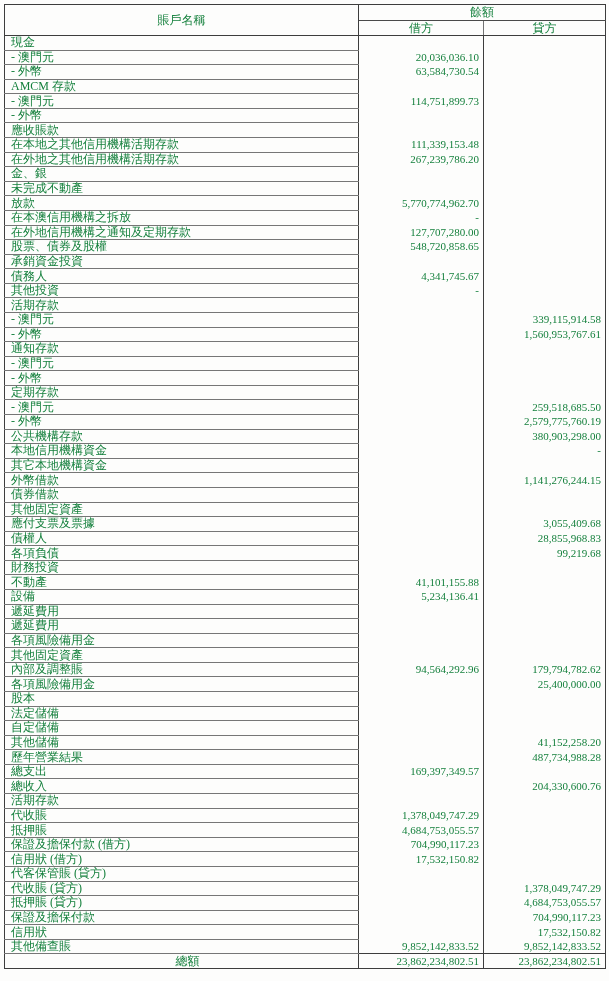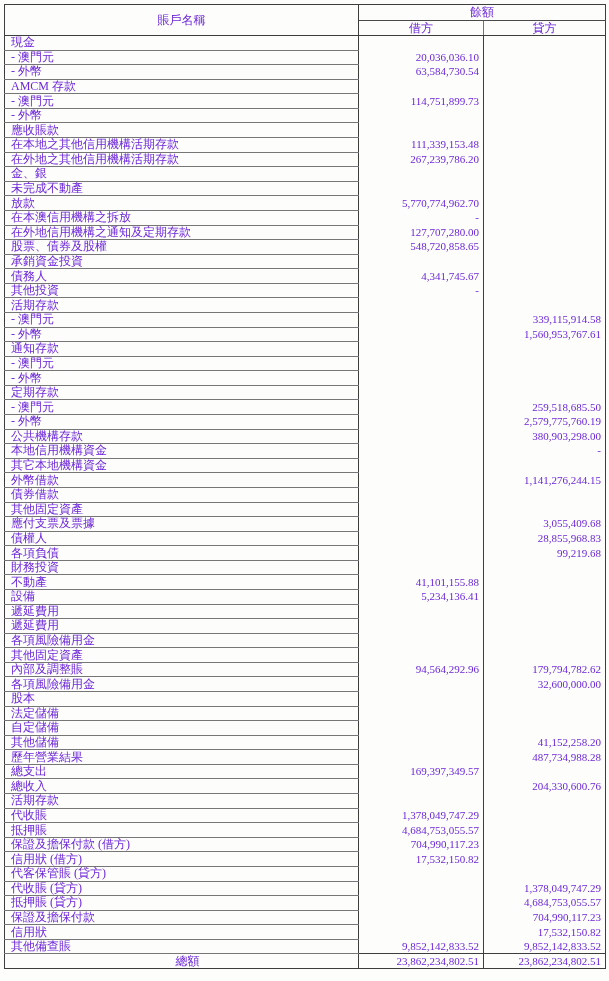--- a/index.html
+++ b/index.html
@@ -6,21 +6,21 @@
     margin: 0;
     padding: 0;
     background: #ffffff;
   }
   .page {
     position: relative;
     width: 609px;
     height: 981px;
     background: #fdfdfc;
     font-family: "Liberation Serif", "DejaVu Serif", serif;
-    color: #6d28d9;
+    color: #15803d;
     overflow: hidden;
   }
   table.bal {
     position: absolute;
     left: 4px;
     top: 4px;
     width: 601px;
     border-collapse: collapse;
     table-layout: fixed;
     border: 1px solid #3d3d3d;
@@ -311,21 +311,21 @@
       <td class="c-num c-credit"></td>
     </tr>
         <tr>
       <td class="c-name">內部及調整賬</td>
       <td class="c-num c-debit">94,564,292.96</td>
       <td class="c-num c-credit">179,794,782.62</td>
     </tr>
         <tr>
       <td class="c-name">各項風險備用金</td>
       <td class="c-num c-debit"></td>
-      <td class="c-num c-credit">32,600,000.00</td>
+      <td class="c-num c-credit">25,400,000.00</td>
     </tr>
         <tr>
       <td class="c-name">股本</td>
       <td class="c-num c-debit"></td>
       <td class="c-num c-credit"></td>
     </tr>
         <tr>
       <td class="c-name">法定儲備</td>
       <td class="c-num c-debit"></td>
       <td class="c-num c-credit"></td>

